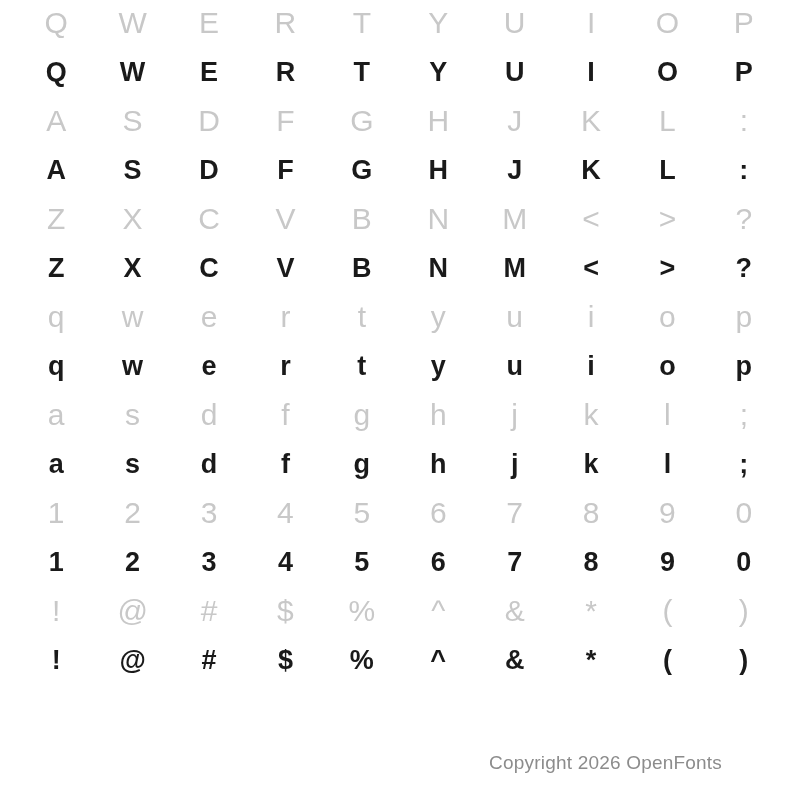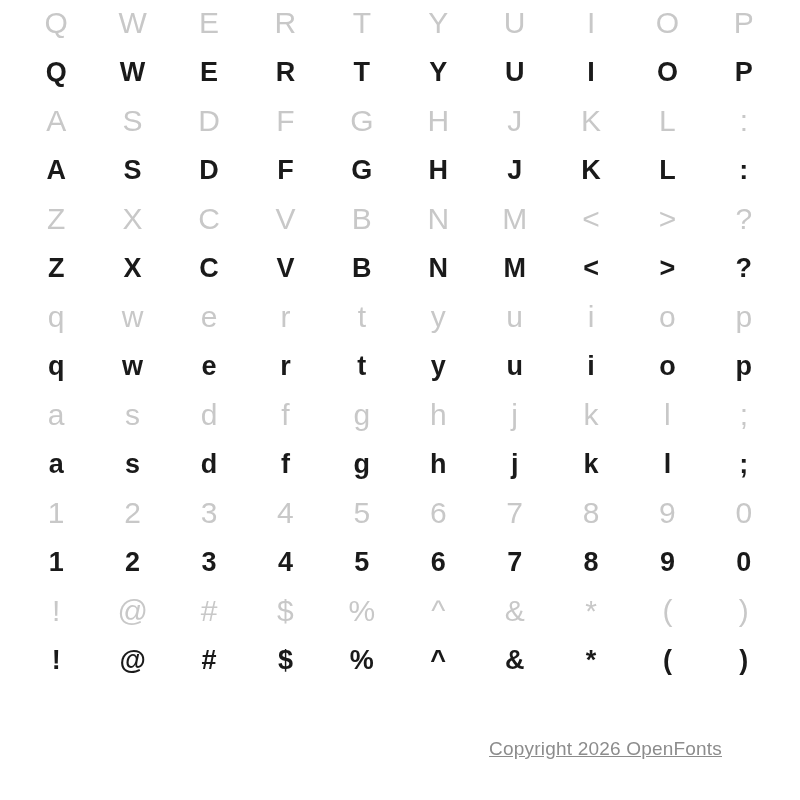--- a/index.html
+++ b/index.html
@@ -48,26 +48,25 @@
     font-size: 27px;
     height: 52px;
     display: flex;
     align-items: center;
     justify-content: center;
     letter-spacing: 0px;
   }
   .footer {
     position: absolute;
     right: 78px;
-    bottom: 40px;
+    bottom: 26px;
     font-size: 19px;
     color: #8c8c8c;
     font-weight: 400;
     letter-spacing: 0.2px;
-    text-decoration: underline;
   }
 </style>
 </head>
 <body>
 
 <div class="sheet">
   <div class="grid" id="glyph-grid">
       <div class="row row-light">
         <div class="cell">Q</div>
         <div class="cell">W</div>

